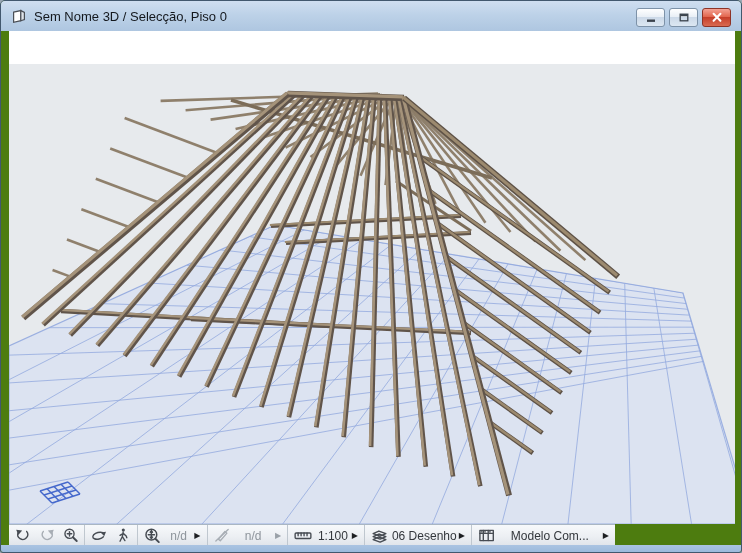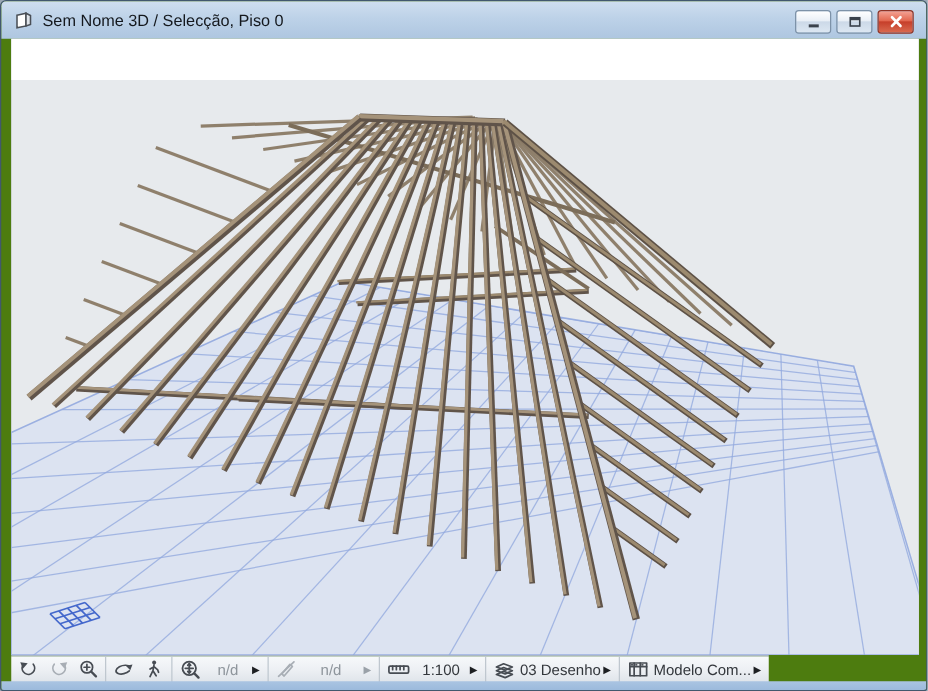--- a/index.html
+++ b/index.html
@@ -16,21 +16,21 @@
     background:linear-gradient(#ffffff,#e9eff6 45%,#ccd9e8 50%,#dce7f2);display:flex;align-items:center;justify-content:center;
     padding:0;cursor:default;}
   .wbtn.close{border-color:#8e3326;background:linear-gradient(#f4a294,#e2674f 45%,#c63f2a 50%,#d96a50);}
   .viewport{position:absolute;top:30px;left:8px;width:726px;height:493px;background:#e7eaed;
     box-shadow:inset 0 0 0 1px rgba(95,115,135,.35);}
   .viewport svg{display:block;}
   .toolbar{position:absolute;top:523px;left:8px;width:606px;height:23px;box-sizing:border-box;
     background:linear-gradient(#f7f9fb,#eceff3 55%,#dfe4ea);border-top:1px solid #a9b6c3;border-bottom:1px solid #9fb0c0;
     display:flex;align-items:stretch;font-size:12px;color:#2f3338;}
   .tgroup{display:flex;align-items:center;border-right:1px solid #bfc7cf;padding:0 2px;box-sizing:border-box;}
-  .tgroup:last-child{border-right:none;}
+  .tgroup:last-child{border-right:none;gap:12px;}
   .tbtn{border:none;background:transparent;padding:1px 2px;margin:0 1px;display:flex;align-items:center;cursor:default;}
   .tbtn svg{display:block;}
   .tlabel{flex:1;text-align:center;color:#33373c;white-space:nowrap;overflow:hidden;}
   .tlabel.dim{color:#8e959c;}
   .flyarrow{flex:0 0 auto;font-size:8px;color:#1d1f22;padding:0 4px 0 2px;line-height:1;cursor:default;background:none;border:none;}
   .flyarrow.dim{color:#9aa1a8;}
   .bottomframe{position:absolute;left:0;bottom:0;width:100%;height:7px;background:linear-gradient(#aac4e2,#9cbadc);}
   .ico{stroke:#474c53;fill:none;stroke-width:1.3;stroke-linecap:round;stroke-linejoin:round;}
   .ico.dim{stroke:#a8aeb5;}
 </style>
@@ -283,21 +283,21 @@
       <button class="flyarrow">▶</button>
     </div>
     <div class="tgroup" style="width:124px">
       <button class="tbtn">
         <svg width="19" height="17" viewBox="0 0 16 16" class="ico">
           <polygon points="2,6.2 7.4,3.8 14,6.2 8.6,8.6"></polygon>
           <polygon points="2,9 7.4,6.6 14,9 8.6,11.4"></polygon>
           <polygon points="2,11.8 7.4,9.4 14,11.8 8.6,14.2"></polygon>
         </svg>
       </button>
-      <span class="tlabel">03 Desenho</span>
+      <span class="tlabel">06 Desenho</span>
       <button class="flyarrow">▶</button>
     </div>
     <div class="tgroup" style="flex:1">
       <button class="tbtn">
         <svg width="19" height="17" viewBox="0 0 16 16" class="ico">
           <rect x="1.8" y="3.2" width="12.6" height="9.6"></rect>
           <path d="M1.8 6 L14.4 6 M5 3.2 L5 12.8 M9.6 3.2 L9.6 12.8"></path>
           <rect x="2.6" y="4" width="1.6" height="1.2" fill="#474c53" stroke="none"></rect>
           <rect x="5.8" y="4" width="1.6" height="1.2" fill="#474c53" stroke="none"></rect>
           <rect x="10.4" y="4" width="1.6" height="1.2" fill="#474c53" stroke="none"></rect>

